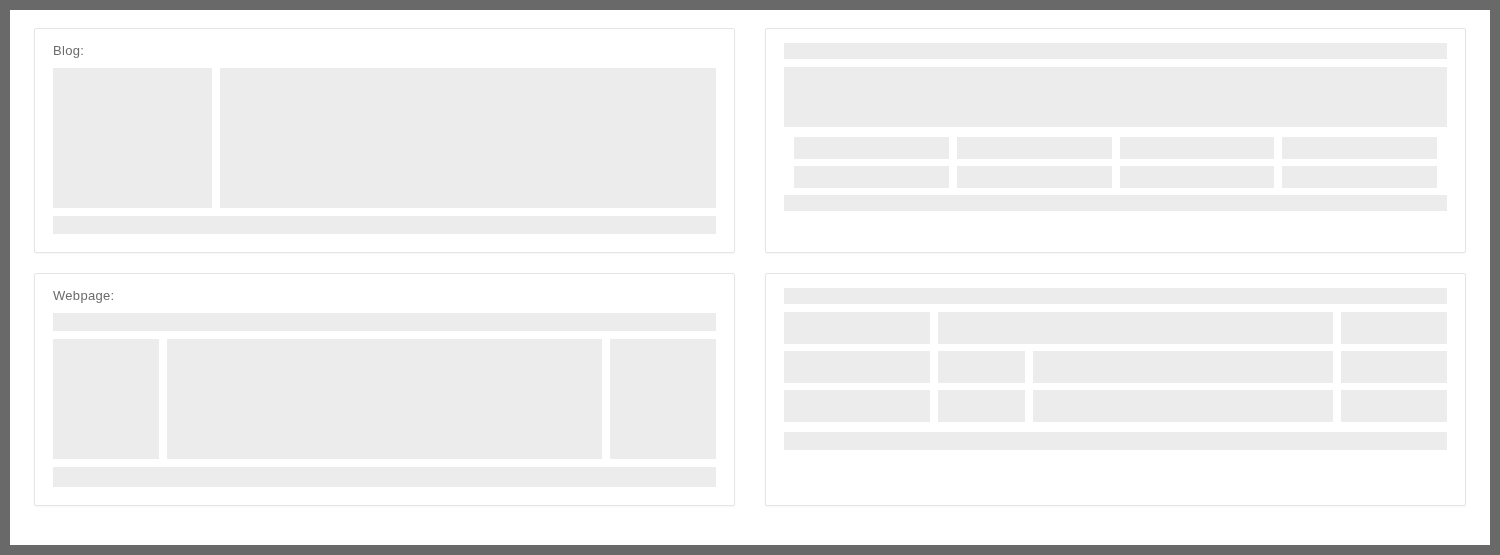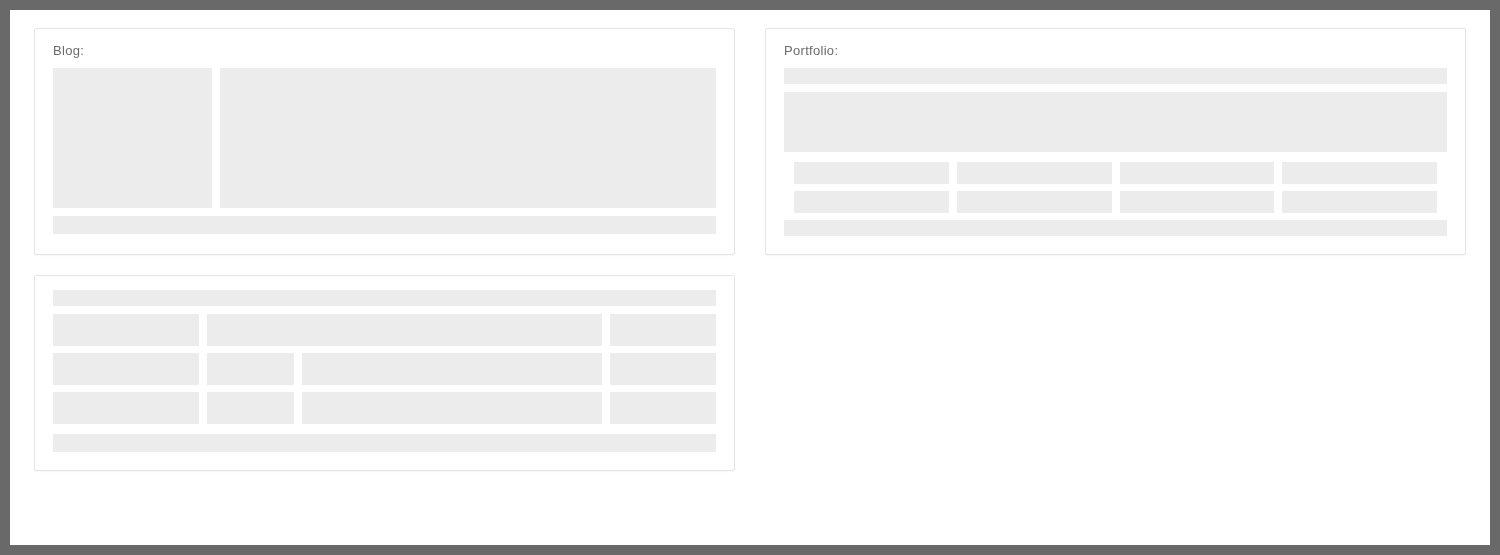--- a/index.html
+++ b/index.html
@@ -192,38 +192,47 @@
     <div class="card">
       <div class="card-title">Blog:</div>
       <div class="blog-body">
         <div class="placeholder blog-side"></div>
         <div class="placeholder blog-main"></div>
       </div>
       <div class="placeholder blog-footer"></div>
     </div>
 
     <div class="card">
-      <div class="card-title">Portfolio:</div>
       <div class="placeholder pf-top"></div>
       <div class="placeholder pf-hero"></div>
       <div class="pf-row">
         <div class="placeholder"></div>
         <div class="placeholder"></div>
         <div class="placeholder"></div>
         <div class="placeholder"></div>
       </div>
       <div class="pf-row">
         <div class="placeholder"></div>
         <div class="placeholder"></div>
         <div class="placeholder"></div>
         <div class="placeholder"></div>
       </div>
       <div class="placeholder pf-footer"></div>
     </div>
 
+    <div class="card">
+      <div class="card-title">Webpage:</div>
+      <div class="placeholder wp-top"></div>
+      <div class="wp-body">
+        <div class="placeholder wp-left"></div>
+        <div class="placeholder wp-main"></div>
+        <div class="placeholder wp-right"></div>
+      </div>
+      <div class="placeholder wp-footer"></div>
+    </div>
 
     <div class="card">
       <div class="placeholder sc-top"></div>
       <div class="sc-body">
         <div class="sc-left">
           <div class="placeholder"></div>
           <div class="placeholder"></div>
           <div class="placeholder"></div>
         </div>
         <div class="sc-center">

